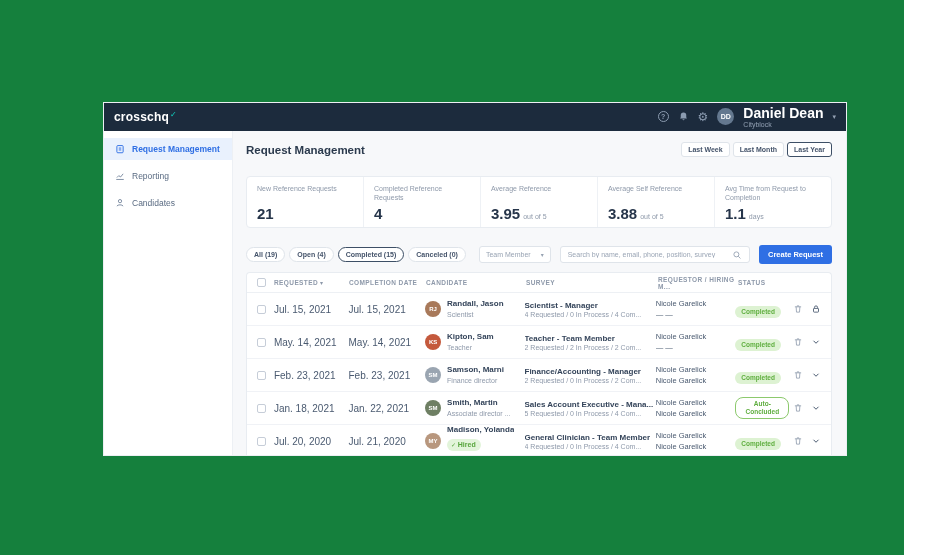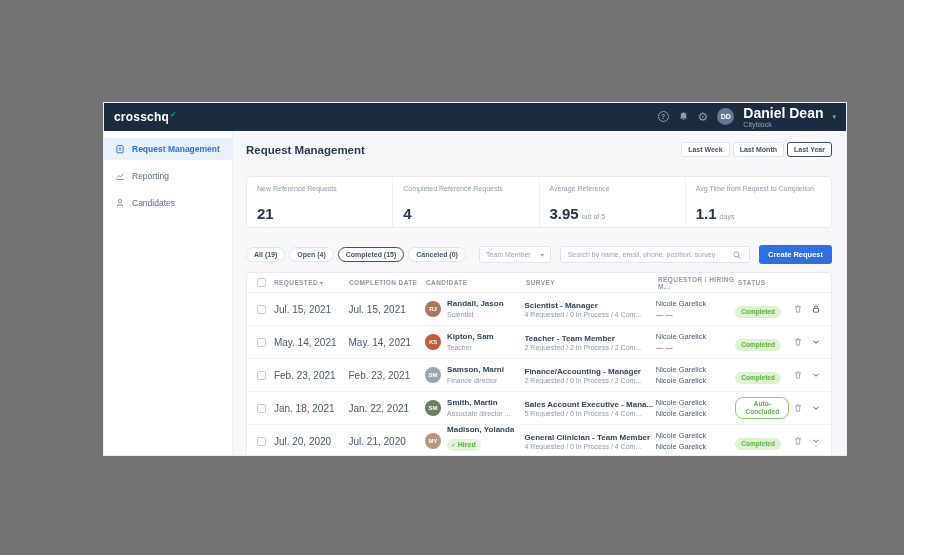--- a/index.html
+++ b/index.html
@@ -1,18 +1,18 @@
 <!DOCTYPE html>
 <html><head>
 <meta charset="utf-8">
 <style>
   * { margin:0; padding:0; box-sizing:border-box; }
   html,body { background:#ffffff; }
   body { font-family:"Liberation Sans","DejaVu Sans",sans-serif; }
-  .canvas { position:relative; width:904px; height:555px; background:#737373; overflow:hidden; }
+  .canvas { position:relative; width:904px; height:555px; background:#15803d; overflow:hidden; }
   .app { position:absolute; left:104px; top:103px; width:742px; height:352px; background:#f7f8fa; overflow:hidden; box-shadow:0 0 0 1px #eceff3; }
 
   
   .topbar { position:absolute; top:0; left:0; right:0; height:28px; background:#1c2b3d; display:flex; align-items:center; padding:0 10px; z-index:5; }
   .logo { color:#fff; font-weight:bold; font-size:12px; letter-spacing:.2px; cursor:pointer; white-space:nowrap; }
   .logo .check { color:#0fd6c4; font-size:8px; vertical-align:top; margin-left:1px; font-weight:bold; }
   .product-select { margin-left:82px; width:122px; height:18px; background:#2b3c50; border:1px solid #3d4f65; border-radius:3px; display:flex; align-items:center; gap:5px; padding:0 6px; color:#fff; font-size:9px; cursor:pointer; }
   .product-select .chev { margin-left:auto; color:#aab6c6; font-size:7px; }
   .top-right { margin-left:auto; display:flex; align-items:center; gap:9px; }
   .tb-icon { color:#8b9bb0; font-size:10px; line-height:1; cursor:pointer; display:inline-flex; align-items:center; }
@@ -173,20 +173,27 @@
             </span>
         </div>
         <div class="stat">
           <span class="stat-label">Average Reference</span>
           <span class="stat-valrow">
               <span class="stat-value">3.95</span>
               <span class="stat-suffix">out of 5</span>
             </span>
         </div>
         <div class="stat">
+          <span class="stat-label">Average Self Reference</span>
+          <span class="stat-valrow">
+              <span class="stat-value">3.88</span>
+              <span class="stat-suffix">out of 5</span>
+            </span>
+        </div>
+        <div class="stat">
           <span class="stat-label">Avg Time from Request to Completion</span>
           <span class="stat-valrow">
               <span class="stat-value">1.1</span>
               <span class="stat-suffix">days</span>
             </span>
         </div>
       </div>
 
       <div class="filter-row">
         <button class="pill">All (19)</button>

